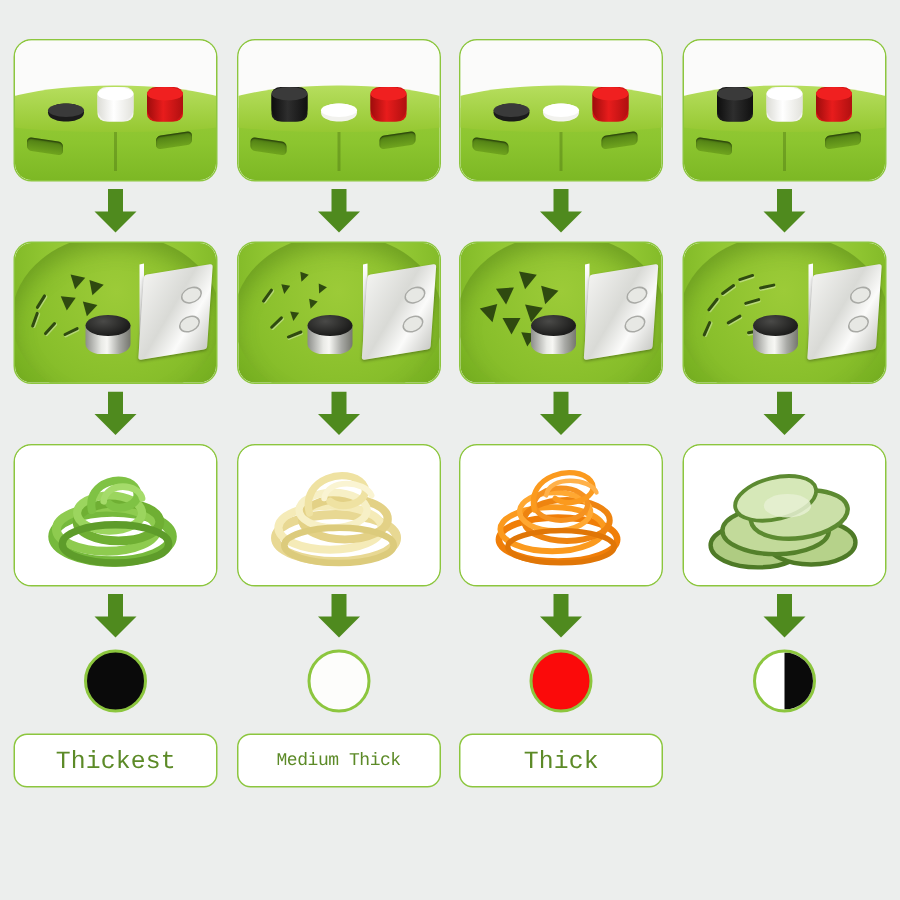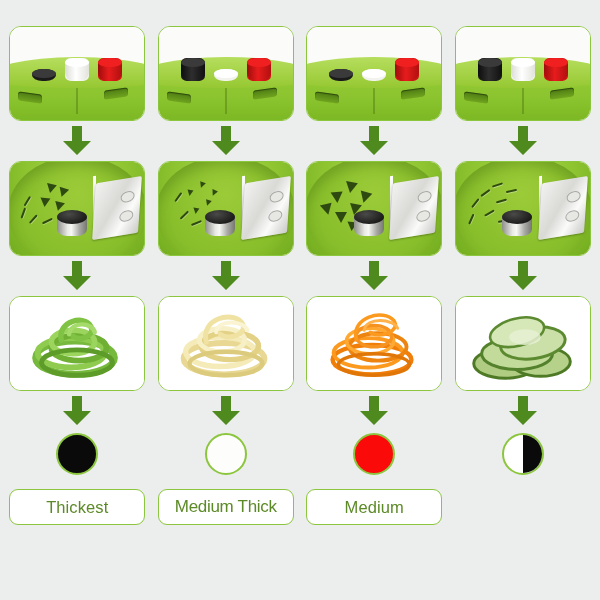--- a/index.html
+++ b/index.html
@@ -11,20 +11,21 @@
   }
   .sheet{position:relative;width:600px;height:600px;}
 
   .grid{
     position:absolute;left:0;top:0;width:600px;height:600px;
     display:grid;
     grid-template-columns:repeat(4,1fr);
     column-gap:10px;
     padding:0 8px;
     box-sizing:border-box;
+    font-family:Liberation Mono, monospace;
   }
   .col{display:flex;flex-direction:column;align-items:center;}
 
   
   .panel{
     width:136px;box-sizing:border-box;
     border:1.6px solid #8CC63E;
     border-radius:12px;
     background:#fff;
     overflow:hidden;
@@ -180,21 +181,21 @@
     margin-top:14px;
     width:136px;height:36px;box-sizing:border-box;
     border:1.8px solid #8CC63E;border-radius:9px;
     background:#fff;
     display:flex;align-items:center;justify-content:center;
     color:#5C8A27;
     font-size:16.5px;
     letter-spacing:.1px;
     white-space:nowrap;
   }
-  .label.tight{font-size:17px;letter-spacing:-.3px;}
+  .label.tight{font-size:12px;letter-spacing:-.3px;}
 </style>
 </head>
 <body>
 
 <div class="sheet">
   <div class="grid">
 
     <div class="col">
 
       <div class="panel panel-device">
@@ -451,21 +452,21 @@
       </div>
 
       <div class="arrow">
         <svg viewBox="0 0 34 30">
             <path d="M12 0 H22 V15 H31 L17 29 L3 15 H12 Z" fill="#4F8A1E"></path>
           </svg>
       </div>
 
       <div class="dot red"></div>
 
-      <div class="label">Medium</div>
+      <div class="label">Thick</div>
     </div>
 
     <div class="col">
 
       <div class="panel panel-device">
         <div class="dev-bg"></div>
         <div class="dev-body"></div>
         <div class="dev-rim"></div>
         <div class="btn-row">
           <div class="btn black raised">

